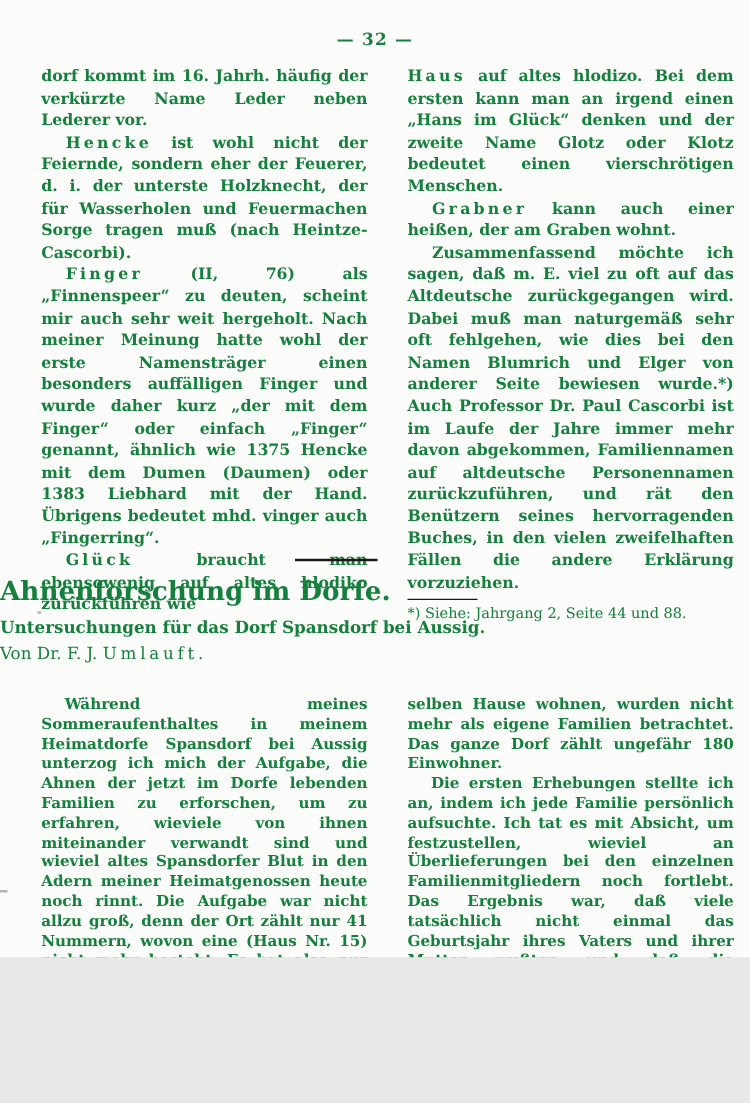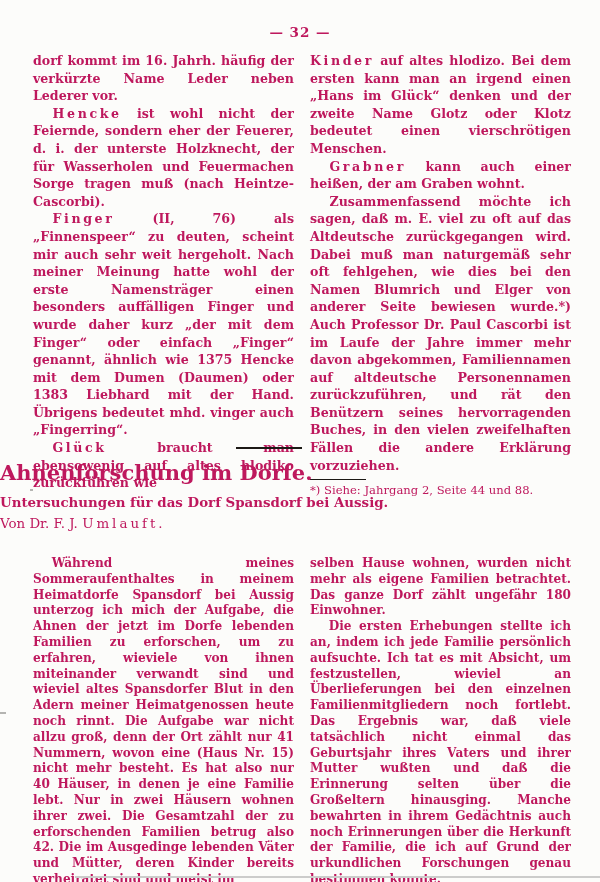--- a/index.html
+++ b/index.html
@@ -1,33 +1,33 @@
 <!DOCTYPE html>
 <html><head>
 <meta charset="utf-8">
 <style>
   html,body { margin:0; padding:0; background:#e8e8e6; }
   .page {
     position:relative;
-    width:600px; height:882px;
+    width:600px; height:766px;
     margin:0 auto;
     background:#fcfcfa;
-    color:#be185d;
+    color:#15803d;
     font-family:"DejaVu Serif", serif;
     overflow:hidden;
   }
   .page-number {
     position:absolute; top:24px; left:0; width:100%;
     text-align:center;
     font-size:13.5px; font-weight:bold; letter-spacing:1px;
   }
   
   .cols {
     position:absolute; left:33px; width:554px;
-    display:flex; gap:16px;
+    display:flex; gap:32px;
   }
   .cols.sec1 { top:52px; }
   .cols.sec2 { top:556px; }
   .col { width:261px; text-align:justify; font-weight:bold; }
   .sec1 .col { font-size:12.6px; line-height:17.6px; }
   .sec2 .col { font-size:12.1px; line-height:15.8px; }
   .col p { margin:0; text-indent:1.55em; }
   .col p.noindent { text-indent:0; }
   .lead { letter-spacing:2.6px; }
   
@@ -71,21 +71,21 @@
   <div class="page-number">— 32 —</div>
 
   <div class="cols sec1">
     <div class="col">
       <p class="noindent"><span>dorf kommt im 16. Jahrh. häufig der verkürzte Name Leder neben Lederer vor.</span></p>
       <p><span class="lead">Hencke</span> <span>ist wohl nicht der Feiernde, sondern eher der Feuerer, d. i. der unterste Holzknecht, der für Wasserholen und Feuermachen Sorge tragen muß (nach Heintze-Cascorbi).</span></p>
       <p><span class="lead">Finger</span> <span>(II, 76) als „Finnenspeer“ zu deuten, scheint mir auch sehr weit hergeholt. Nach meiner Meinung hatte wohl der erste Namensträger einen besonders auffälligen Finger und wurde daher kurz „der mit dem Finger“ oder einfach „Finger“ genannt, ähnlich wie 1375 Hencke mit dem Dumen (Daumen) oder 1383 Liebhard mit der Hand. Übrigens bedeutet mhd. vinger auch „Fingerring“.</span></p>
       <p><span class="lead">Glück</span> <span>braucht man ebensowenig auf altes hlodiko zurückführen wie</span></p>
     </div>
     <div class="col">
-      <p class="noindent"><span class="lead">Kinder</span> <span>auf altes hlodizo. Bei dem ersten kann man an irgend einen „Hans im Glück“ denken und der zweite Name Glotz oder Klotz bedeutet einen vierschrötigen Menschen.</span></p>
+      <p class="noindent"><span class="lead">Haus</span> <span>auf altes hlodizo. Bei dem ersten kann man an irgend einen „Hans im Glück“ denken und der zweite Name Glotz oder Klotz bedeutet einen vierschrötigen Menschen.</span></p>
       <p><span class="lead">Grabner</span> <span>kann auch einer heißen, der am Graben wohnt.</span></p>
       <p><span>Zusammenfassend möchte ich sagen, daß m. E. viel zu oft auf das Altdeutsche zurückgegangen wird. Dabei muß man naturgemäß sehr oft fehlgehen, wie dies bei den Namen Blumrich und Elger von anderer Seite bewiesen wurde.*) Auch Professor Dr. Paul Cascorbi ist im Laufe der Jahre immer mehr davon abgekommen, Familiennamen auf altdeutsche Personennamen zurückzuführen, und rät den Benützern seines hervorragenden Buches, in den vielen zweifelhaften Fällen die andere Erklärung vorzuziehen.</span></p>
       <div class="footnote-rule"></div>
       <p class="footnote noindent">*) Siehe: Jahrgang 2, Seite 44 und 88.</p>
     </div>
   </div>
 
   <div class="divider"></div>
 
   <div class="heading-block">

